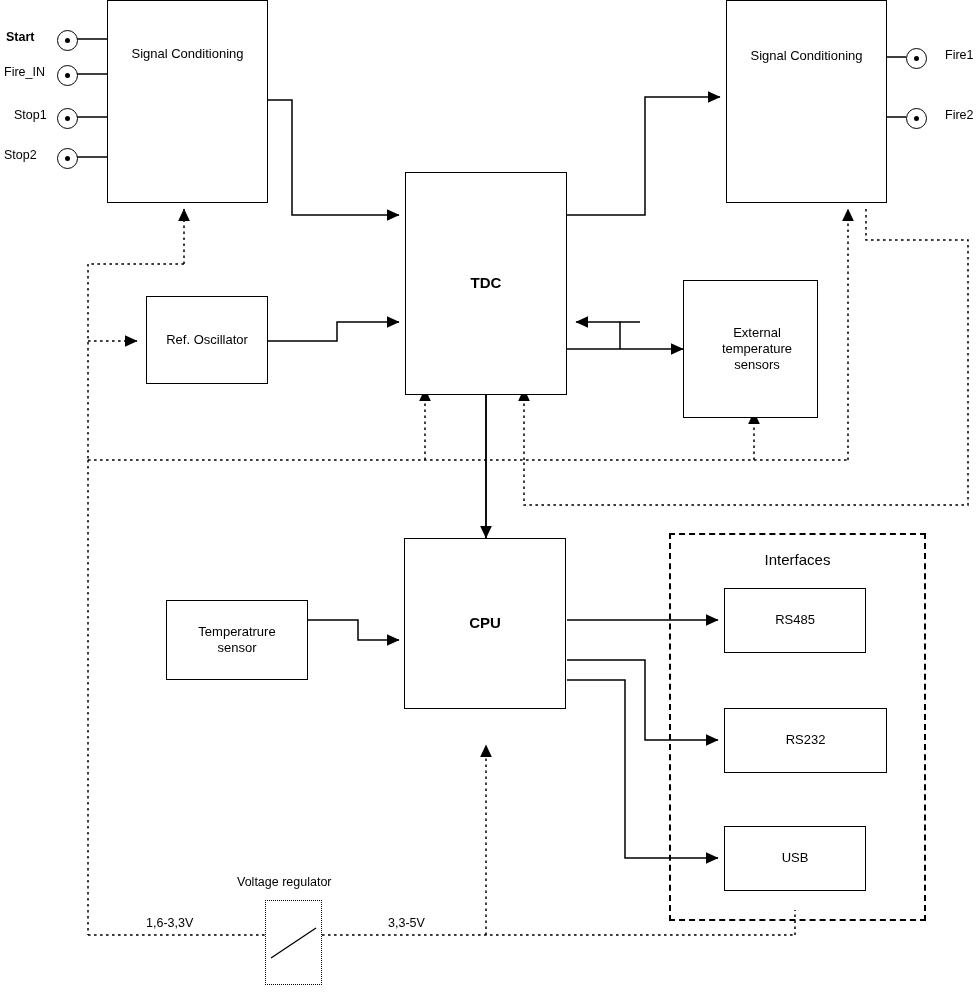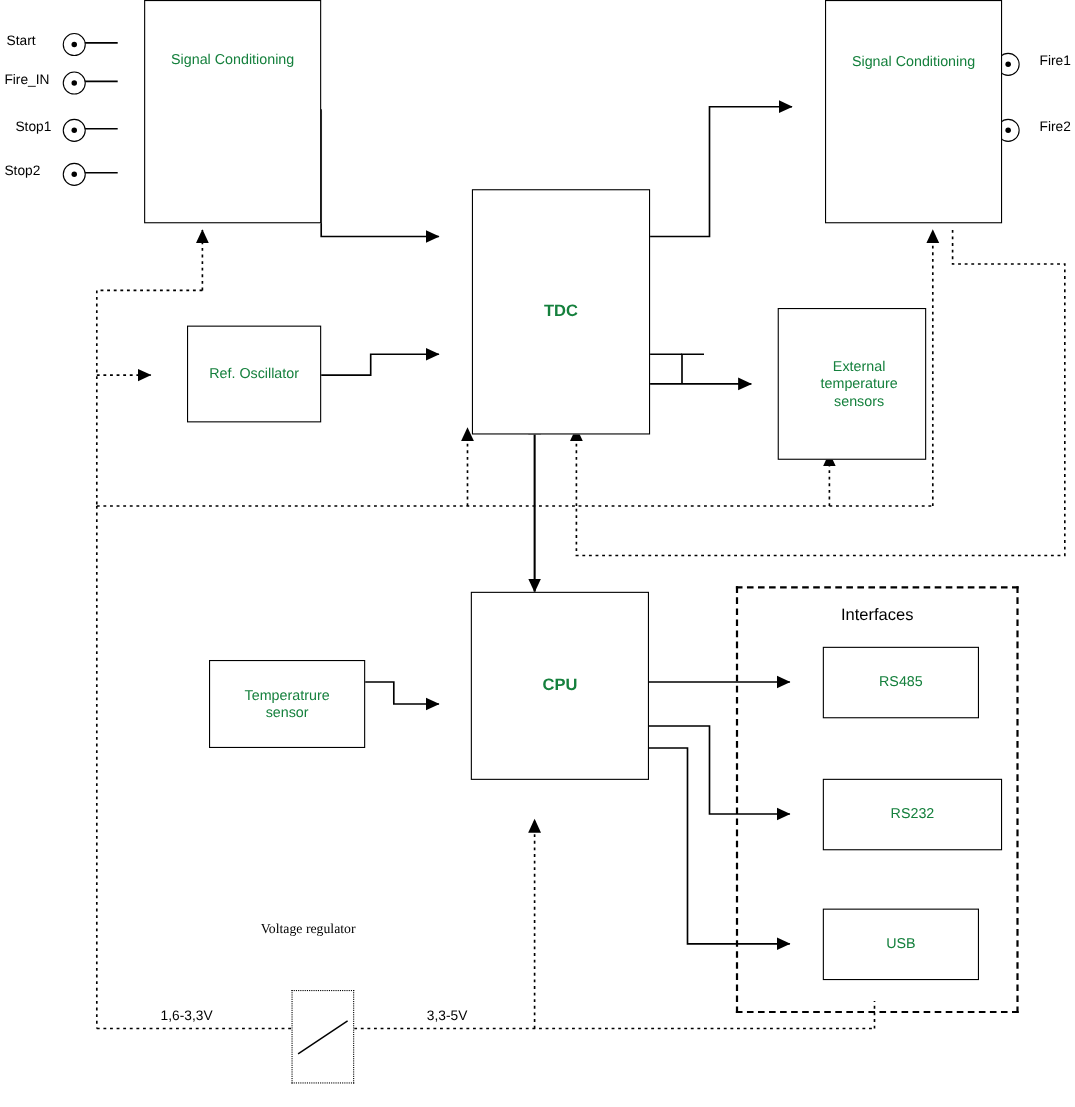--- a/index.html
+++ b/index.html
@@ -1,21 +1,21 @@
 <!DOCTYPE html>
 <html><head>
 <meta charset="utf-8">
 <style>
   html,body{margin:0;padding:0;background:#ffffff;}
   body{font-family:"Liberation Sans", sans-serif;}
   #stage{position:relative;width:977px;height:1006px;overflow:hidden;background:#fff;}
   #svg-layer{position:absolute;left:0;top:0;width:977px;height:1006px;}
   .blk{position:absolute;box-sizing:border-box;border:1.3px solid #000;background:#fff;
        display:flex;align-items:center;justify-content:center;text-align:center;
-       font-size:13px;color:#15803d;line-height:1.25;margin-left:24px;}
+       font-size:13px;color:#000000;line-height:1.25;}
   .blk.bold{font-weight:bold;font-size:15px;}
   .lbl{position:absolute;font-size:12.5px;color:#000;white-space:pre;}
   .lbl.center{text-align:center;}
   .dashbox{position:absolute;box-sizing:border-box;border:2px dashed #000;background:transparent;}
   .dotbox{position:absolute;box-sizing:border-box;border:1.5px dotted #000;background:#fff;}
   .port{position:absolute;width:19px;height:19px;border-radius:50%;border:1.4px solid #000;background:#fff;}
   .port::after{content:"";position:absolute;left:50%;top:50%;width:5px;height:5px;margin:-2.5px 0 0 -2.5px;
                border-radius:50%;background:#000;}
 </style>
 </head>
@@ -108,21 +108,21 @@
     <g font-family="Liberation Sans, sans-serif" font-size="10" fill="#000">
       <text x="186" y="110">+</text>
       <text x="186" y="133">-</text>
       <text x="219" y="114">-</text>
       <text x="805" y="111">+</text>
       <text x="805" y="134">-</text>
       <text x="838" y="115">-</text>
     </g>
   </svg>
 
-  <div class="lbl" style="left:6px;top:30px;">Start</div>
+  <div class="lbl" style="left:6px;top:30px;font-weight:bold;">Start</div>
   <div class="port" style="left:57px;top:30px;"></div>
 
   <div class="lbl" style="left:4px;top:65px;">Fire_IN</div>
   <div class="port" style="left:57px;top:65px;"></div>
 
   <div class="lbl" style="left:14px;top:108px;">Stop1</div>
   <div class="port" style="left:57px;top:108px;"></div>
 
   <div class="lbl" style="left:4px;top:148px;">Stop2</div>
   <div class="port" style="left:57px;top:148px;"></div>
@@ -170,21 +170,21 @@
   <div class="blk" style="left:724px;top:588px;width:142px;height:65px;">
     <span>RS485</span>
   </div>
   <div class="blk" style="left:724px;top:708px;width:163px;height:65px;">
     <span>RS232</span>
   </div>
   <div class="blk" style="left:724px;top:826px;width:142px;height:65px;">
     <span>USB</span>
   </div>
 
-  <div class="lbl" style="left:237px;top:837px;font-family:Liberation Serif, serif;">Voltage regulator</div>
+  <div class="lbl" style="left:237px;top:875px;">Voltage regulator</div>
   <div class="dotbox" style="left:265px;top:900px;width:57px;height:85px;"></div>
   <svg style="position:absolute;left:265px;top:900px;width:57px;height:85px;">
     <line x1="6" y1="58" x2="51" y2="28" stroke="#000" stroke-width="1.4"></line>
   </svg>
 
   <div class="lbl" style="left:146px;top:916px;">1,6-3,3V</div>
   <div class="lbl" style="left:388px;top:916px;">3,3-5V</div>
 
 </div>
 

